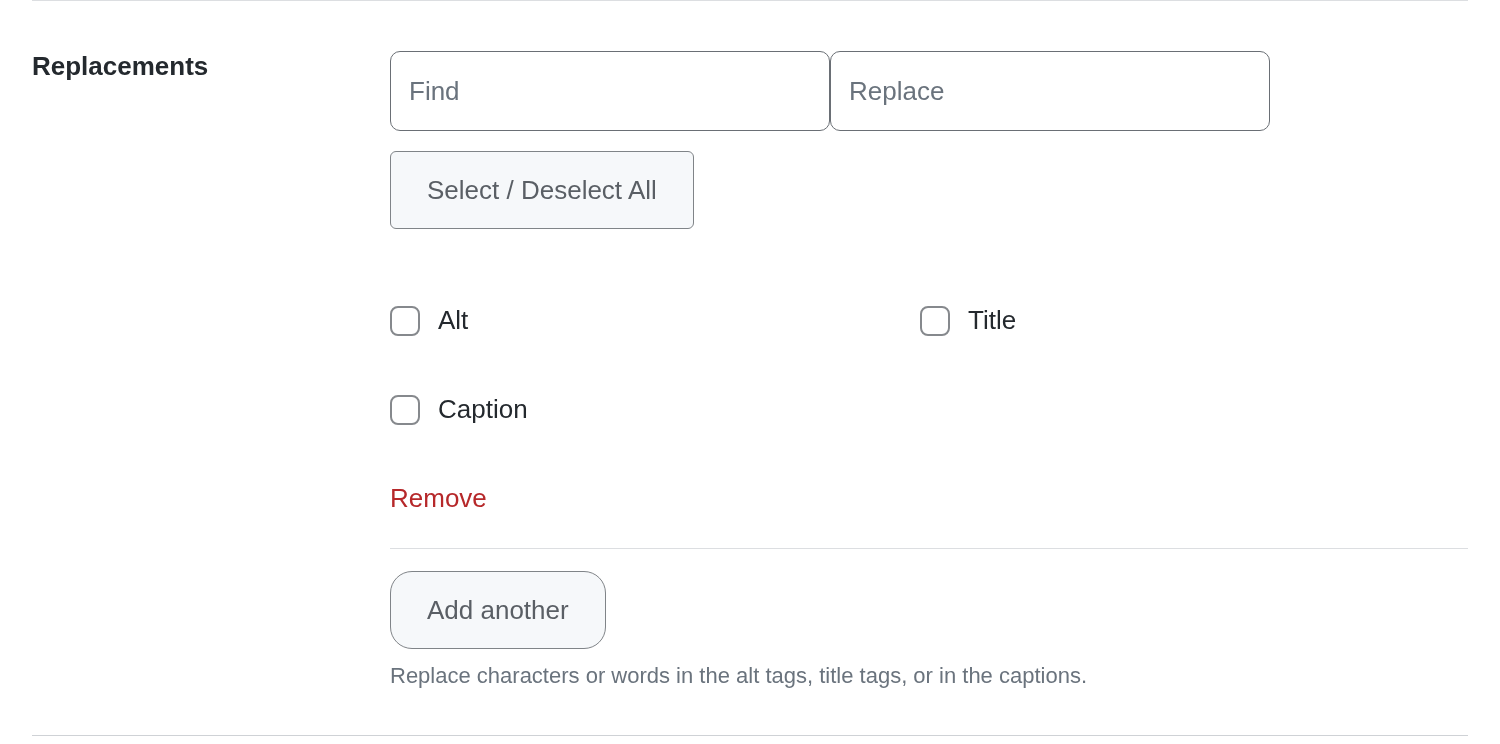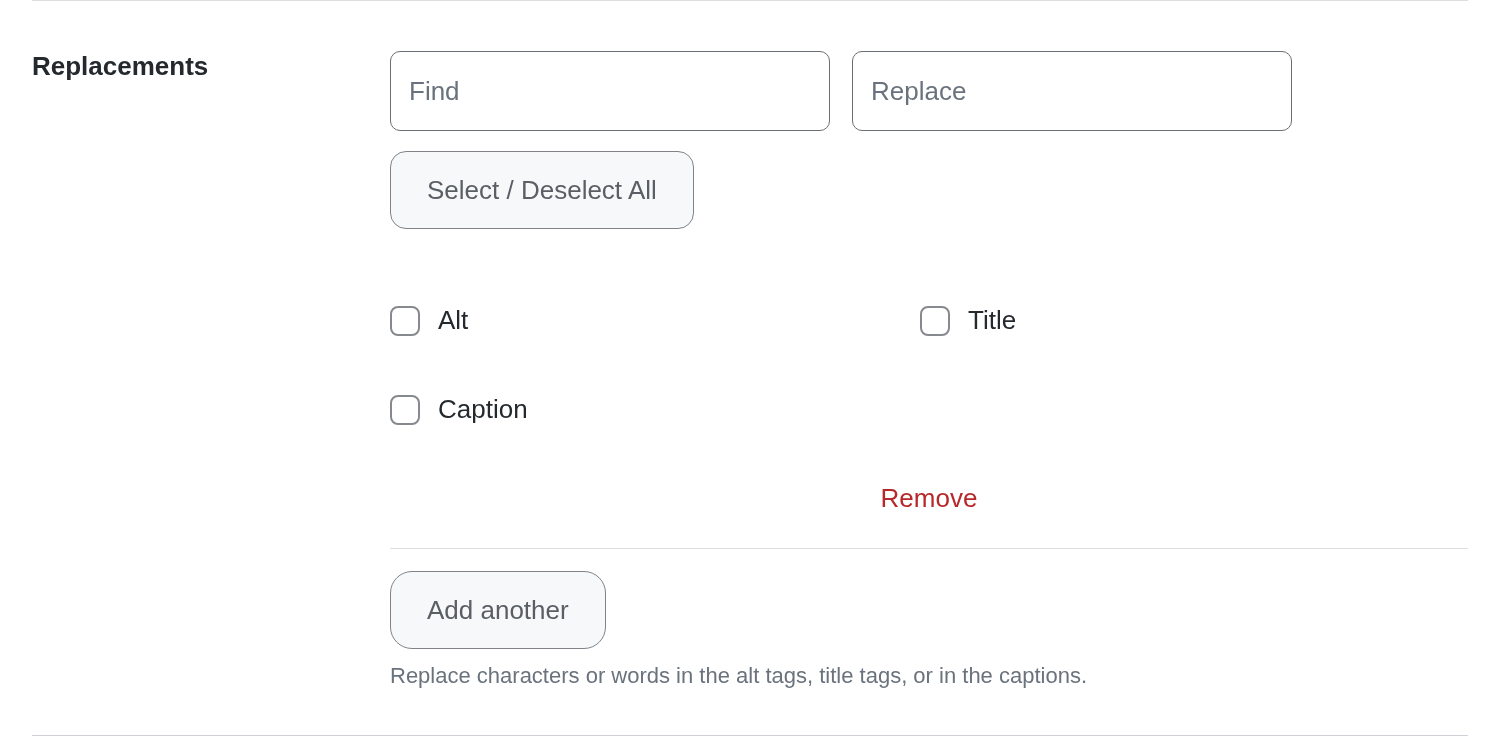--- a/index.html
+++ b/index.html
@@ -33,21 +33,21 @@
       font-size: 26px;
       font-weight: 600;
       color: #24292e;
     }
     .content-col {
       flex: 1;
       min-width: 0;
     }
     .inputs-row {
       display: flex;
-      gap: 22px;
+      gap: 0;
       margin-bottom: 20px;
     }
     .text-input {
       width: 440px;
       height: 80px;
       border: 1px solid #6a6f75;
       border-radius: 10px;
       padding: 0 18px;
       font-size: 26px;
       color: #24292e;
@@ -55,21 +55,21 @@
       outline: none;
     }
     .text-input::placeholder {
       color: #6a737d;
     }
     .select-deselect-btn {
       height: 78px;
       padding: 0 36px;
       background: #f6f8fa;
       border: 1px solid #808488;
-      border-radius: 16px;
+      border-radius: 6px;
       font-size: 26px;
       color: #5a5f65;
       cursor: pointer;
       margin-bottom: 32px;
     }
     .checkbox-grid {
       display: grid;
       grid-template-columns: 530px 1fr;
       row-gap: 14px;
       margin-bottom: 58px;
@@ -89,21 +89,21 @@
       cursor: pointer;
       flex-shrink: 0;
     }
     .checkbox-label {
       font-size: 26px;
       color: #24292e;
       cursor: pointer;
     }
     .remove-row {
       display: flex;
-      justify-content: center;
+      justify-content: flex-start;
       padding-bottom: 34px;
       border-bottom: 1px solid #dcdee1;
       margin-bottom: 22px;
     }
     .remove-link {
       color: #b6282a;
       font-size: 26px;
       cursor: pointer;
       text-decoration: none;
     }

